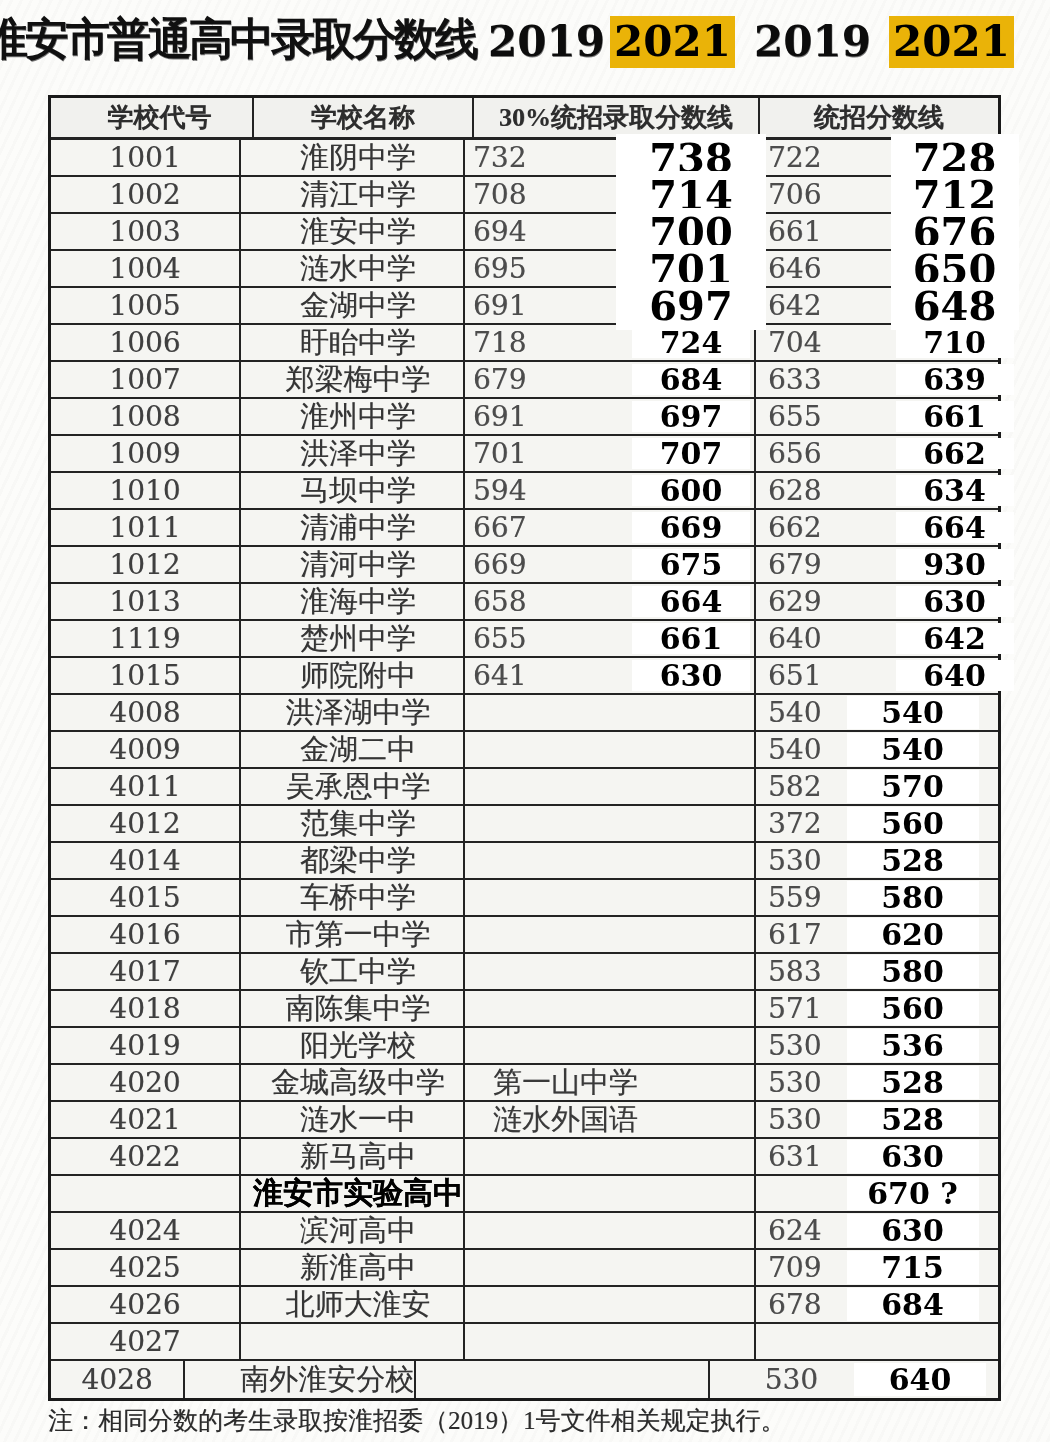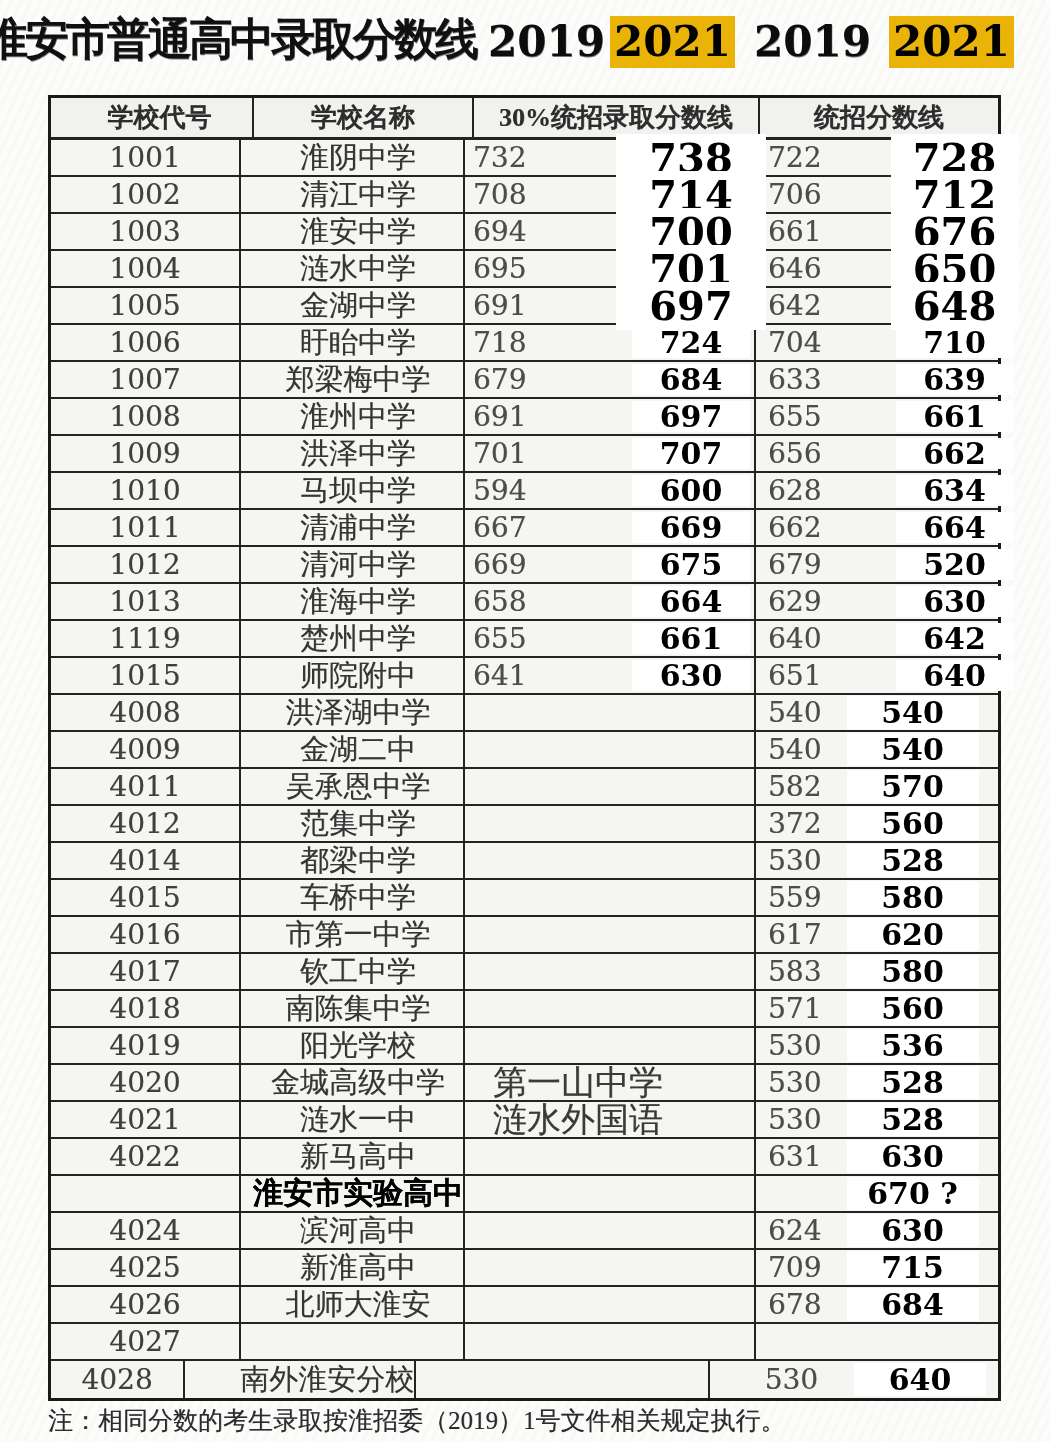--- a/index.html
+++ b/index.html
@@ -50,21 +50,21 @@
   .c-p30b{width:178px;border-right:2px solid var(--border);justify-content:center;}
   .c-ua{width:95px;padding-left:12px;}
   .c-ub{width:147px;justify-content:center;}
 
   .code-text{font-size:28px;color:#3f3f3f;font-family:"DejaVu Serif",serif;text-shadow:0.4px 0.4px 0.6px #9a9a9a;}
   .name-text{font-size:29px;color:#353535;text-shadow:0.4px 0.4px 0.6px #999;white-space:nowrap;}
   .name-text.bold{font-weight:900;color:#000;text-shadow:0.3px 0.3px 0 #000;font-size:30px;}
   .v2019{font-size:28px;color:#4c4c4c;font-family:"DejaVu Serif",serif;text-shadow:0.4px 0.4px 0.6px #9a9a9a;}
   .alt-name{
     position:absolute;left:442px;top:50%;transform:translateY(-50%);
-    font-size:34px;color:#3a3a3a;text-shadow:0.4px 0.4px 0.6px #999;white-space:nowrap;z-index:2;
+    font-size:29px;color:#3a3a3a;text-shadow:0.4px 0.4px 0.6px #999;white-space:nowrap;z-index:2;
   }
   .patch{
     position:relative;z-index:6;background:#ffffff;color:#000;font-weight:700;
     font-family:"DejaVu Serif",serif;display:flex;align-items:center;justify-content:center;white-space:nowrap;
   }
   .sz-xl .c-p30b .patch{font-size:40px;height:48px;min-width:150px;transform:translateX(25px);}
   .sz-xl .c-ub  .patch{font-size:40px;height:48px;min-width:128px;transform:translateX(30px);}
   .sz-lg .c-p30b .patch{font-size:30px;height:31px;min-width:118px;transform:translateX(25px);}
   .sz-lg .c-ub  .patch{font-size:30px;height:31px;min-width:118px;transform:translateX(30px);}
   .sz-md .c-ub  .patch{font-size:30px;height:33px;min-width:132px;transform:translateX(-12px);}
@@ -322,21 +322,21 @@
     <div class="cell c-p30a">
           <span class="v2019">669</span>
         </div>
     <div class="cell c-p30b">
           <span class="patch">675</span>
         </div>
     <div class="cell c-ua">
           <span class="v2019">679</span>
         </div>
     <div class="cell c-ub">
-          <span class="patch">520</span>
+          <span class="patch">930</span>
         </div>
   </div>
       <div class="row sz-lg">
     <div class="cell c-code">
           <span class="code-text">1013</span>
         </div>
     <div class="cell c-name">
           <span class="name-text">淮海中学</span>
         </div>
     <div class="cell c-p30a">

